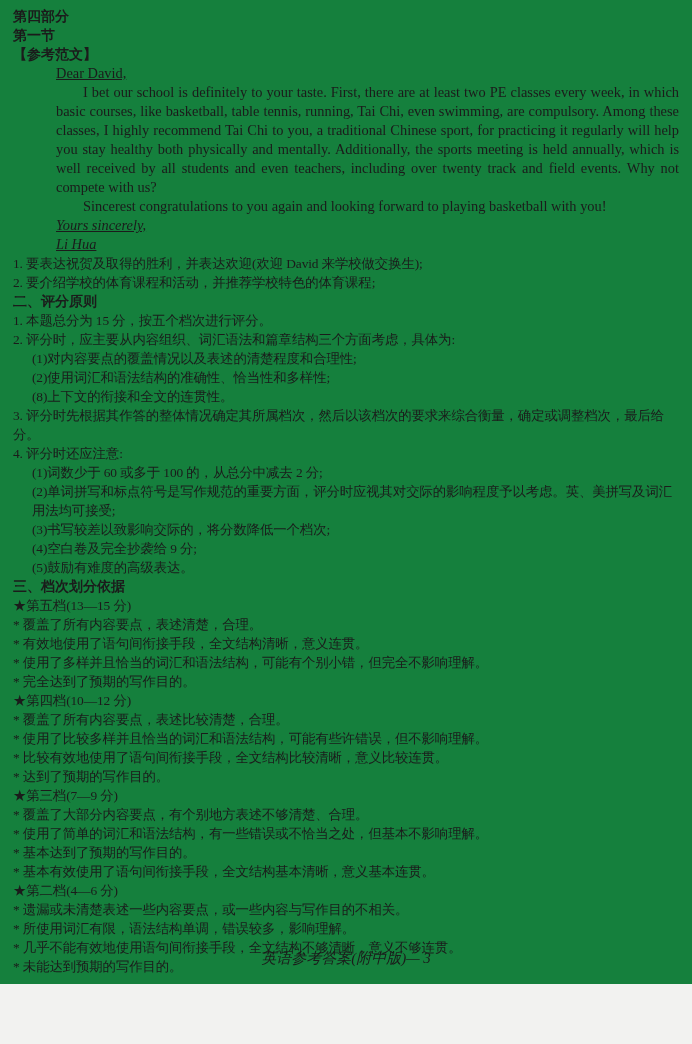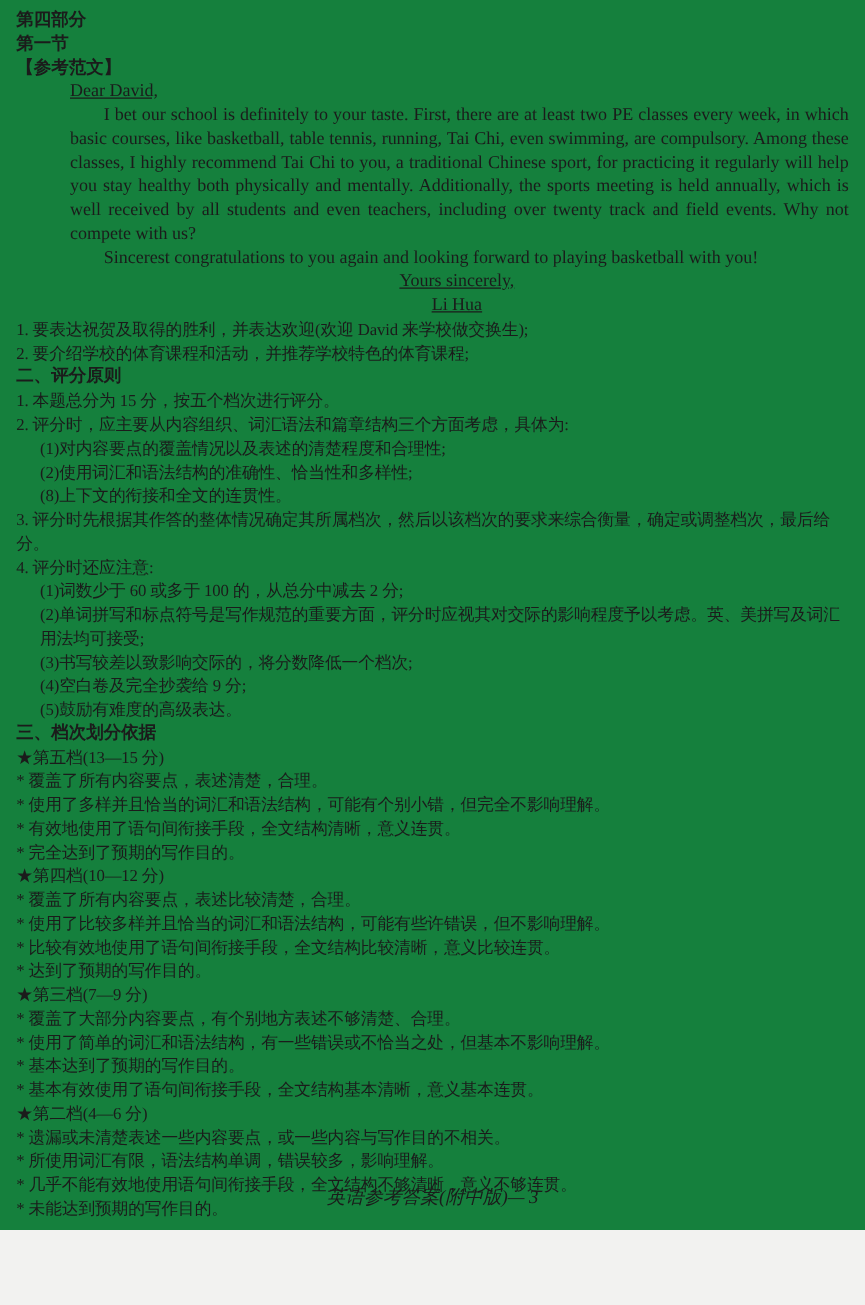--- a/index.html
+++ b/index.html
@@ -7,21 +7,21 @@
     width:692px;height:984px;box-sizing:border-box;
     padding:7px 13px 0 13px;position:relative;overflow:hidden;
     background:#15803d;color:#1b1b1b;
     font-family:"Liberation Serif","DejaVu Serif",serif;
     font-size:13.4px;line-height:19px;
   }
   .heading{font-weight:bold;font-size:14px;}
   .letter{font-size:14.4px;margin-left:43px;}
   .salutation{text-decoration:underline;}
   .para{margin:0;text-indent:27px;text-align:justify;}
-  .closing-row{text-align:center;padding-right:4px;}
+  .closing-row{text-align:left;padding-right:4px;font-style:italic;}
   .closing-row span{text-decoration:underline;}
   .sec-title{font-weight:bold;font-size:14px;}
   .ln{letter-spacing:-0.1px;}
   .ln-sub{padding-left:19px;}
   .footer{
     position:absolute;left:13px;right:13px;bottom:16px;
     text-align:center;font-style:italic;font-size:15px;
     font-family:"Liberation Serif","DejaVu Serif",serif;
   }
 </style>
@@ -60,22 +60,22 @@
         <div class="ln ln-sub">(1)词数少于 60 或多于 100 的，从总分中减去 2 分;</div>
         <div class="ln ln-sub">(2)单词拼写和标点符号是写作规范的重要方面，评分时应视其对交际的影响程度予以考虑。英、美拼写及词汇用法均可接受;</div>
         <div class="ln ln-sub">(3)书写较差以致影响交际的，将分数降低一个档次;</div>
         <div class="ln ln-sub">(4)空白卷及完全抄袭给 9 分;</div>
         <div class="ln ln-sub">(5)鼓励有难度的高级表达。</div>
       </div>
       <div>
         <div class="sec-title">三、档次划分依据</div>
         <div class="ln ln-star">★第五档(13—15 分)</div>
         <div class="ln ln-bullet">* 覆盖了所有内容要点，表述清楚，合理。</div>
+        <div class="ln ln-bullet">* 有效地使用了语句间衔接手段，全文结构清晰，意义连贯。</div>
         <div class="ln ln-bullet">* 使用了多样并且恰当的词汇和语法结构，可能有个别小错，但完全不影响理解。</div>
-        <div class="ln ln-bullet">* 有效地使用了语句间衔接手段，全文结构清晰，意义连贯。</div>
         <div class="ln ln-bullet">* 完全达到了预期的写作目的。</div>
         <div class="ln ln-star">★第四档(10—12 分)</div>
         <div class="ln ln-bullet">* 覆盖了所有内容要点，表述比较清楚，合理。</div>
         <div class="ln ln-bullet">* 使用了比较多样并且恰当的词汇和语法结构，可能有些许错误，但不影响理解。</div>
         <div class="ln ln-bullet">* 比较有效地使用了语句间衔接手段，全文结构比较清晰，意义比较连贯。</div>
         <div class="ln ln-bullet">* 达到了预期的写作目的。</div>
         <div class="ln ln-star">★第三档(7—9 分)</div>
         <div class="ln ln-bullet">* 覆盖了大部分内容要点，有个别地方表述不够清楚、合理。</div>
         <div class="ln ln-bullet">* 使用了简单的词汇和语法结构，有一些错误或不恰当之处，但基本不影响理解。</div>
         <div class="ln ln-bullet">* 基本达到了预期的写作目的。</div>

